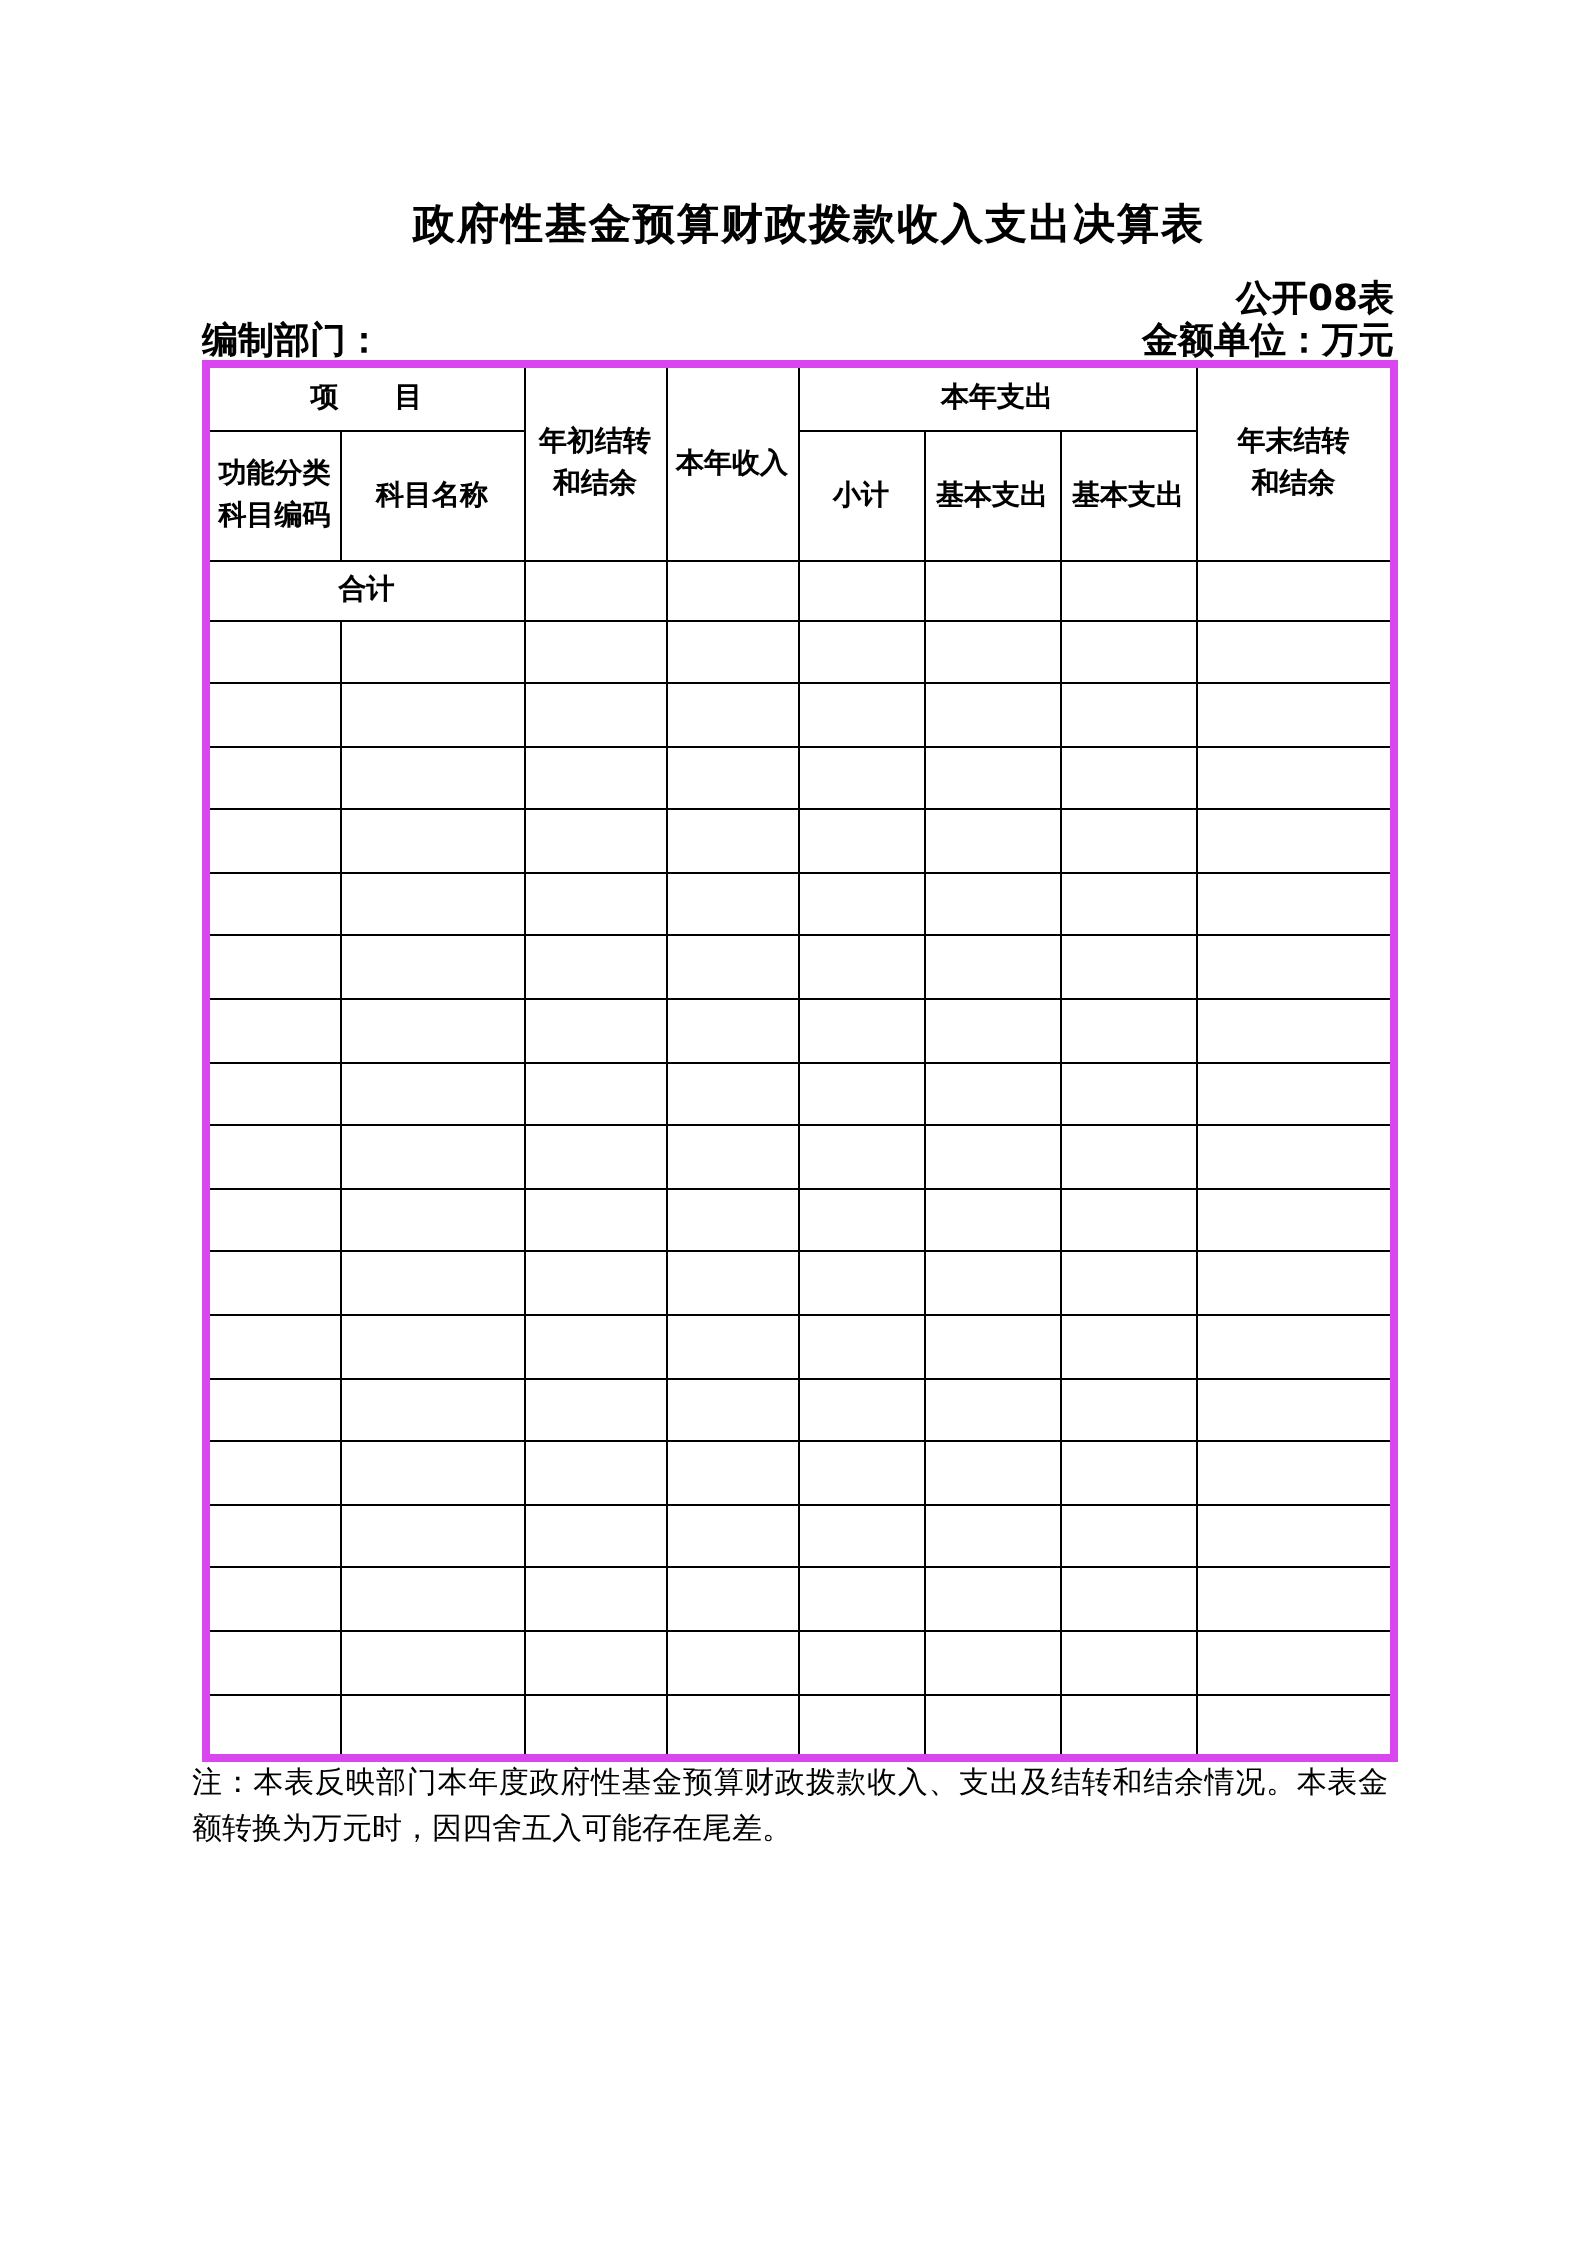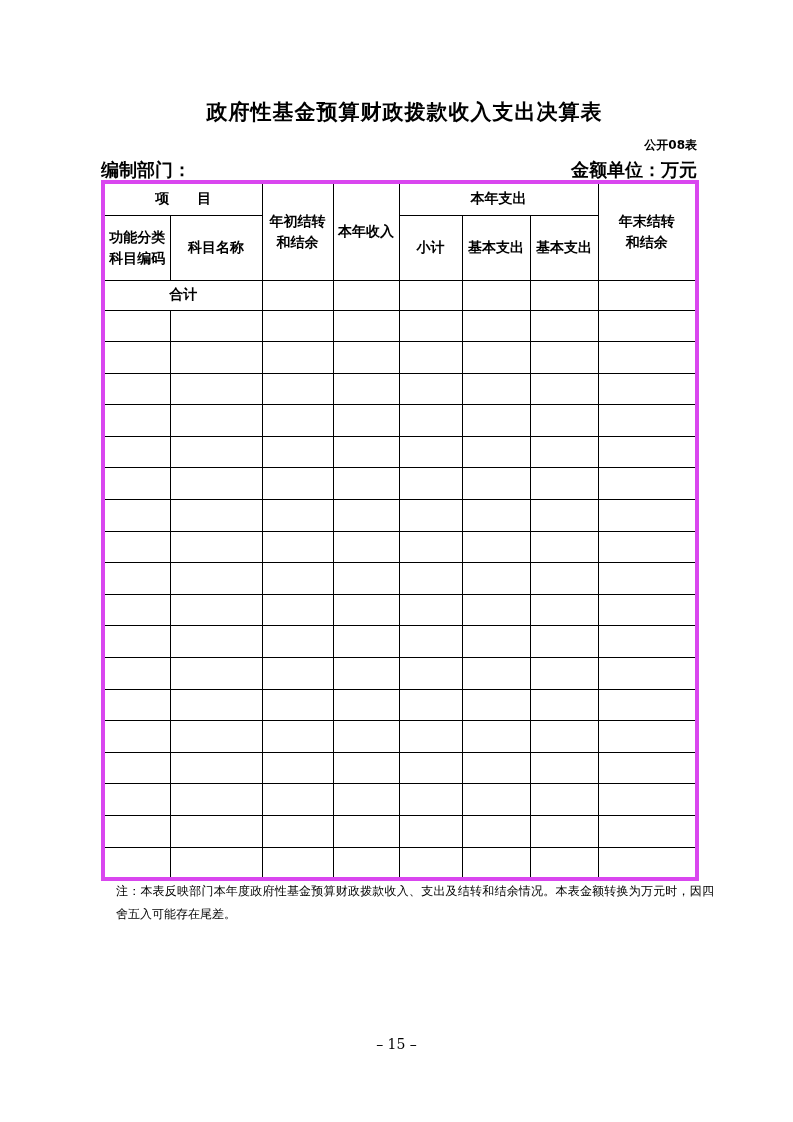--- a/index.html
+++ b/index.html
@@ -23,21 +23,21 @@
     text-align: center;
     font-size: 21px;
     font-weight: bold;
     letter-spacing: 1px;
     line-height: 26px;
     padding-left: 16px;
   }
   .table-code {
     position: absolute;
     top: 137px; right: 96px;
-    font-size: 12px;
+    font-size: 18px;
     font-weight: bold;
   }
   .meta-row {
     position: absolute;
     top: 158px; left: 101px; width: 596px;
     display: flex;
     justify-content: space-between;
     font-size: 18px;
     font-weight: bold;
   }
@@ -58,24 +58,24 @@
     padding: 0 2px;
     overflow: hidden;
   }
   tr.header-row-1 { height: 33px; }
   tr.header-row-2 { height: 65px; }
   tr.total-row    { height: 30px; }
   tr.empty-row    { height: 31.6px; }
   td.wrap { white-space: pre-line; line-height: 21px; }
   .note {
     position: absolute;
-    top: 880px; left: 116px; width: 598px;
+    top: 880px; left: 96px; width: 598px;
     margin: 0;
     font-family: "DejaVu Serif", "Liberation Serif", serif;
-    font-size: 12px;
+    font-size: 15px;
     line-height: 23px;
     text-align: justify;
   }
   .page-number {
     position: absolute;
     top: 1036px; left: 0; width: 100%;
     text-align: center;
     font-family: "DejaVu Serif", "Liberation Serif", serif;
     font-size: 14px;
   }
@@ -310,15 +310,14 @@
           <td></td>
           <td></td>
           <td></td>
           <td></td>
         </tr>
       </tbody>
   </table>
 
   <p class="note">注：本表反映部门本年度政府性基金预算财政拨款收入、支出及结转和结余情况。本表金额转换为万元时，因四舍五入可能存在尾差。</p>
 
-  <div class="page-number">– 15 –</div>
 
 </div>
 
 </body></html>

